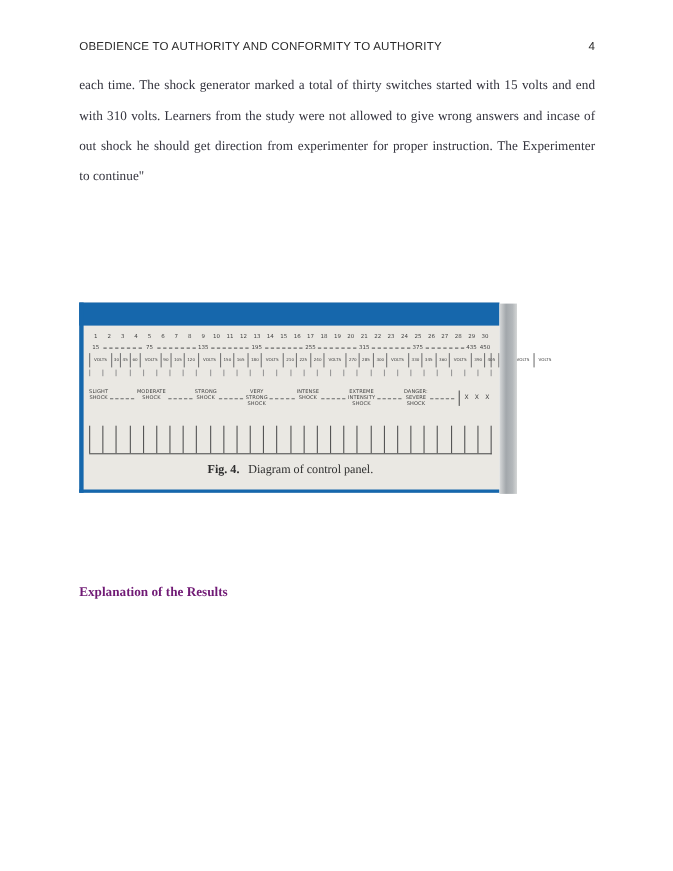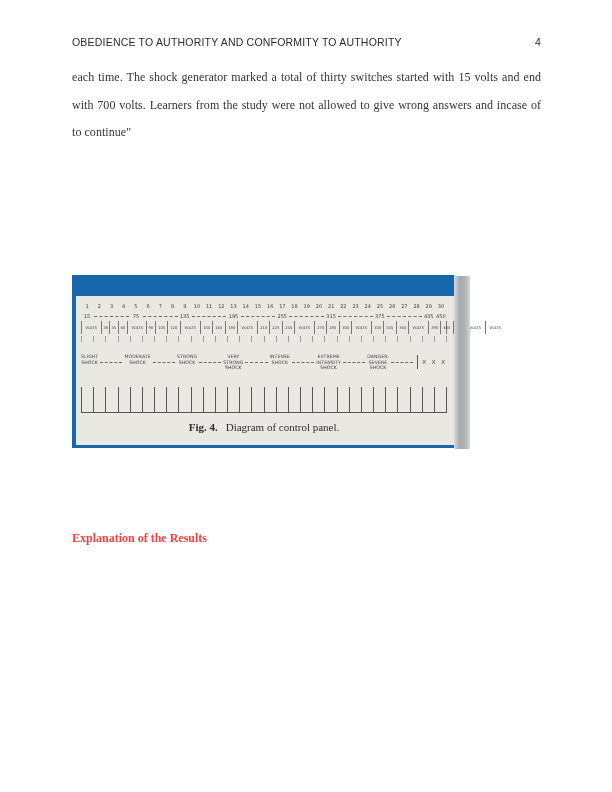--- a/index.html
+++ b/index.html
@@ -19,21 +19,21 @@
   
   .para { position:absolute; left:72px; width:469px; color:var(--body-ink,#33333d);
           font-size:12px; line-height:27.5px; letter-spacing:0.05px; }
   .para .line { white-space:nowrap; }
   .para .line.just { text-align:justify; text-align-last:justify; }
   .para .line.indent { text-indent:34px; }
   #para1 { top:64px; }
   #para2 { top:458px; }
   .section-heading {
     position:absolute; left:72px; top:531px; font-size:12px; font-weight:bold;
-    color:#ef4444; font-family:"Liberation Serif", serif;
+    color:#701a75; font-family:"Liberation Serif", serif;
   }
   
   .figure { position:absolute; left:72px; top:275px; width:398px; height:173px;border-radius:23px; }
   .scan   { position:absolute; left:0; top:0; width:382px; height:100%;
             background:var(--panel-bg,#eae8e3); }
   .blue-top    { position:absolute; left:0; top:0; width:382px; height:21px; background:var(--blue,#1667ac); }
   .blue-left   { position:absolute; left:0; top:0; width:4px; height:100%; background:var(--blue,#1667ac); }
   .blue-bottom { position:absolute; left:0; bottom:0; width:382px; height:3px; background:var(--blue,#2a7ab5); }
   .edge-strip  { position:absolute; right:0; top:1px; width:16px; height:100%;
                  background:linear-gradient(90deg,#d8dadb 0%,#a2a7ab 38%,#b4b8bb 75%,#d4d6d6 100%); }
@@ -72,21 +72,22 @@
 
 <div class="page">
 
   <header class="hdr">
     <span>OBEDIENCE TO AUTHORITY AND CONFORMITY TO AUTHORITY</span>
     <span>4</span>
   </header>
 
   <div class="para" id="para1">
       <div class="line just">each time. The shock generator marked a total of thirty switches started with 15 volts and end</div>
-      <div class="line just">with 700 volts.  Learners from the study were not allowed to give wrong answers and incase of</div>
+      <div class="line just">with 310 volts.  Learners from the study were not allowed to give wrong answers and incase of</div>
+      <div class="line just">out shock he should get direction from experimenter for proper instruction. The Experimenter</div>
       <div class="line">to continue"</div>
     </div>
 
   <figure class="figure">
     <div class="scan">
       <div class="rows">
         <div class="num-row">
             <div class="num-cell">1</div>
             <div class="num-cell">2</div>
             <div class="num-cell">3</div>

